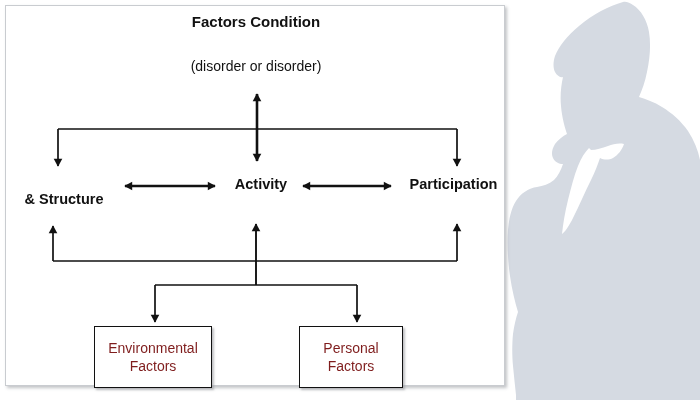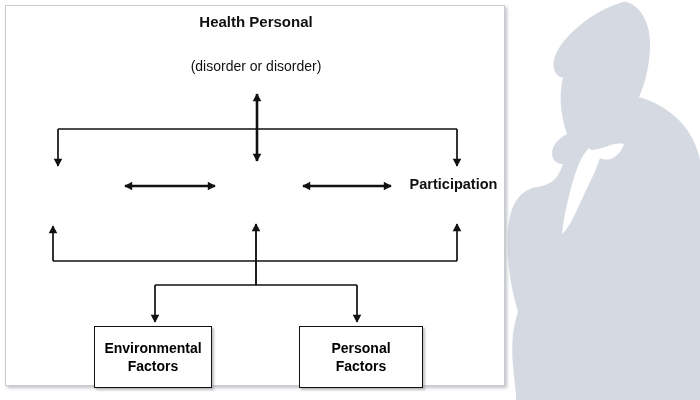--- a/index.html
+++ b/index.html
@@ -89,30 +89,30 @@
     background: #ffffff;
     border: 1.6px solid #111111;
     box-shadow: 2px 2px 2px rgba(150,152,156,0.6);
     box-sizing: border-box;
     display: flex;
     align-items: center;
     justify-content: center;
   }
   .factor-box .txt {
     font-size: 14px;
-    font-weight: bold;
-    color: #000000;
+    font-weight: normal;
+    color: #7f1d1d;
     text-align: center;
     line-height: 1.3;
   }
   #box-env {
     left: 88px; top: 320px; width: 118px; height: 62px;
   }
   #box-pers {
-    left: 293px; top: 320px; width: 124px; height: 62px;
+    left: 293px; top: 320px; width: 104px; height: 62px;
   }
 </style>
 </head>
 <body>
 
 <div id="stage">
 
   <svg id="silhouette" viewBox="0 0 195 400" preserveAspectRatio="none">
     <path fill="#d5dae2" d="
       M 118 2
@@ -201,26 +201,28 @@
 
         <g>
           <path d="M 149 279 L 351 279" stroke-width="1.7"></path>
           <path d="M 149 279 L 149 316" stroke-width="1.7" marker-end="url(#ah-down)"></path>
           <path d="M 351 279 L 351 316" stroke-width="1.7" marker-end="url(#ah-down)"></path>
         </g>
 
       </g>
     </svg>
 
-    <div class="lbl bold" id="lbl-health">Health Personal</div>
+    <div class="lbl bold" id="lbl-health">Factors Condition</div>
     <div class="lbl" id="lbl-health-sub">(disorder or disorder)</div>
 
     <div class="lbl bold" id="lbl-body">
       <br>
+      <span>&amp; Structure</span>
     </div>
+    <div class="lbl bold" id="lbl-activity">Activity</div>
     <div class="lbl bold" id="lbl-participation">Participation</div>
 
     <div class="factor-box" id="box-env">
       <div class="txt">
         <span>Environmental</span><br>
         <span>Factors</span>
       </div>
     </div>
     <div class="factor-box" id="box-pers">
       <div class="txt">

